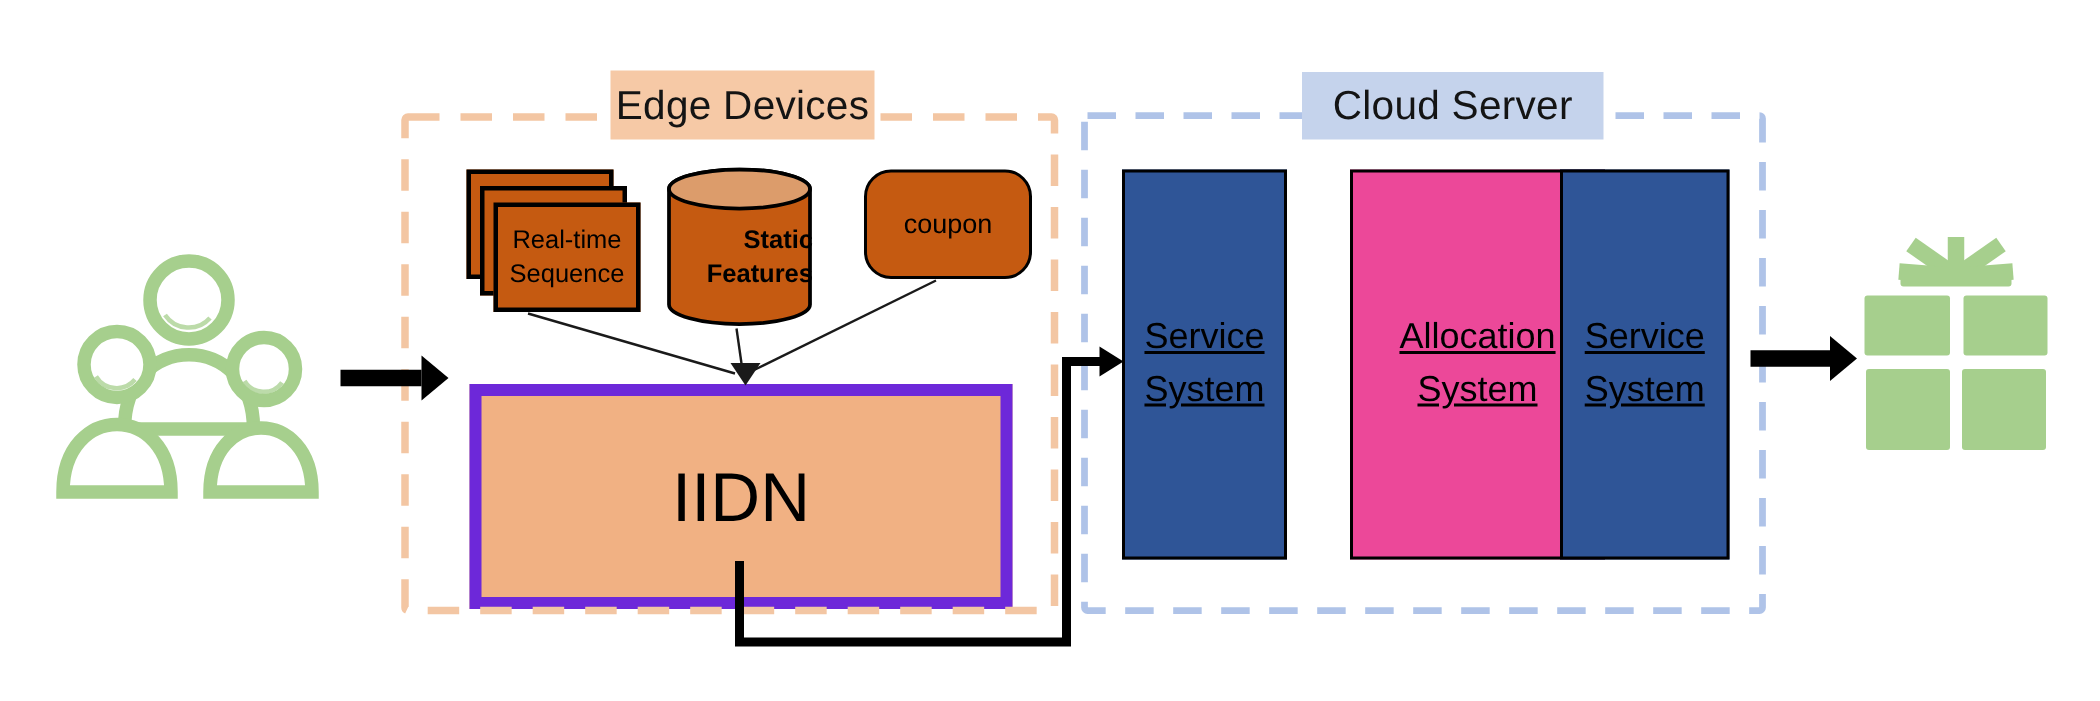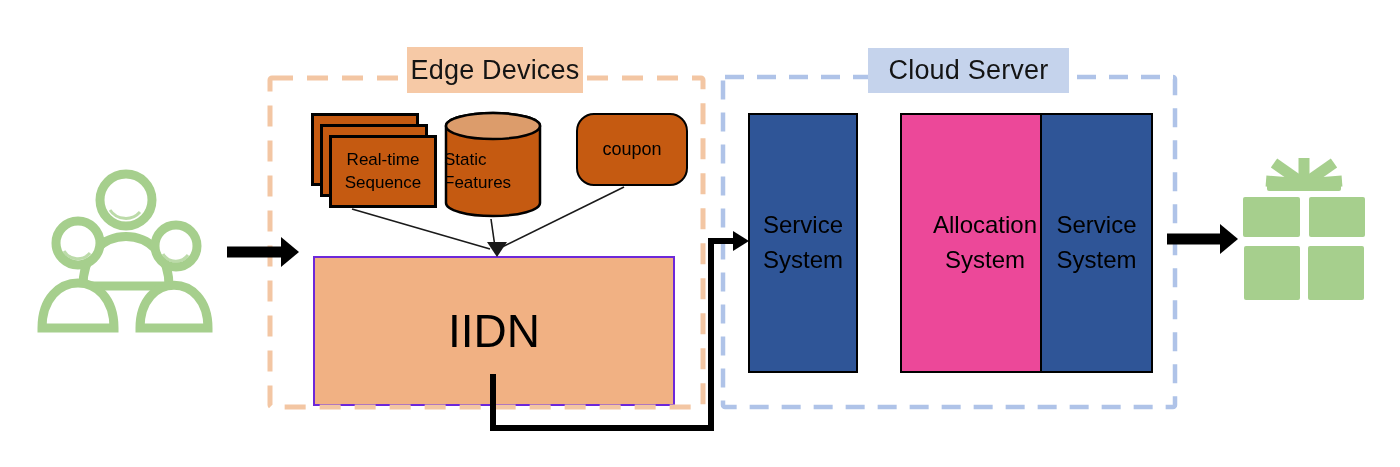--- a/index.html
+++ b/index.html
@@ -15,48 +15,48 @@
 
   
   .group-label{
     z-index:6;font-size:27px;color:#141414;letter-spacing:.2px;
   }
   #edge-label{left:407px;top:47px;width:176px;height:46px;background:#F6C9A6;}
   #cloud-label{left:868px;top:48px;width:201px;height:45px;background:#C5D3EC;}
 
   
   .stack-layer{
-    width:108px;height:73px;background:#C55A11;border:3px solid #000;
+    width:98px;height:73px;background:#C55A11;border:3px solid #000;
     box-sizing:border-box;position:absolute;
   }
   #stack-back{left:311px;top:113px;z-index:2;}
   #stack-mid{left:320px;top:124px;z-index:2;}
   #stack-front{left:329px;top:135px;z-index:2;font-size:17px;line-height:1.35;}
 
   
   #cylinder{left:444px;top:111px;width:98px;height:108px;z-index:2;}
   #cylinder-text{left:0;top:38px;width:98px;font-size:17px;line-height:1.35;z-index:3;}
 
   
   #coupon{
     left:576px;top:113px;width:112px;height:73px;background:#C55A11;
     border:2.5px solid #000;border-radius:18px;box-sizing:border-box;
     font-size:18px;z-index:2;
   }
 
   
   #iidn{
     left:313px;top:256px;width:362px;height:150px;background:#F1B183;
-    border:2px solid #6d28d9;box-sizing:border-box;font-size:46px;z-index:2;
+    border:8px solid #6d28d9;box-sizing:border-box;font-size:46px;z-index:2;
   }
 
   
   .system-box{
     top:113px;height:260px;border:2px solid #000;box-sizing:border-box;
-    font-size:24px;line-height:1.45;z-index:2;
+    font-size:24px;line-height:1.45;z-index:2;text-decoration:underline;
   }
   #service-1{left:748px;width:110px;background:#2F5597;}
   #allocation{left:900px;width:170px;background:#ec4899;}
   #service-2{left:1040px;width:113px;background:#2F5597;}
 
   
   #users-icon{left:28px;top:168px;z-index:2;}
   #gift-icon{left:1242px;top:156px;z-index:2;}
 
   
@@ -86,21 +86,21 @@
 <div id="stack-back" class="stack-layer"></div>
 <div id="stack-mid" class="stack-layer"></div>
 <div id="stack-front" class="stack-layer flexc prewrap">Real-time
 Sequence</div>
 
 <div id="cylinder" class="abs">
   <svg width="98" height="108" viewBox="0 0 98 108">
     <path d="M2 15 L2 92 A47 13 0 0 0 96 92 L96 15 A47 13 0 0 0 2 15 Z" fill="#C55A11" stroke="#000" stroke-width="2.5"></path>
     <ellipse cx="49" cy="15" rx="47" ry="13" fill="#DC9C6B" stroke="#000" stroke-width="2.5"></ellipse>
   </svg>
-  <div id="cylinder-text" class="abs prewrap" style="text-align:left;">Static
+  <div id="cylinder-text" class="abs prewrap" style="text-align:right;font-weight:bold;">Static
 Features</div>
 </div>
 
 <div id="coupon" class="abs flexc">coupon</div>
 
 <div id="iidn" class="abs flexc">IIDN</div>
 
 <div id="cloud-label" class="abs flexc group-label">Cloud Server</div>
 
 <div id="service-1" class="abs flexc prewrap system-box">Service

